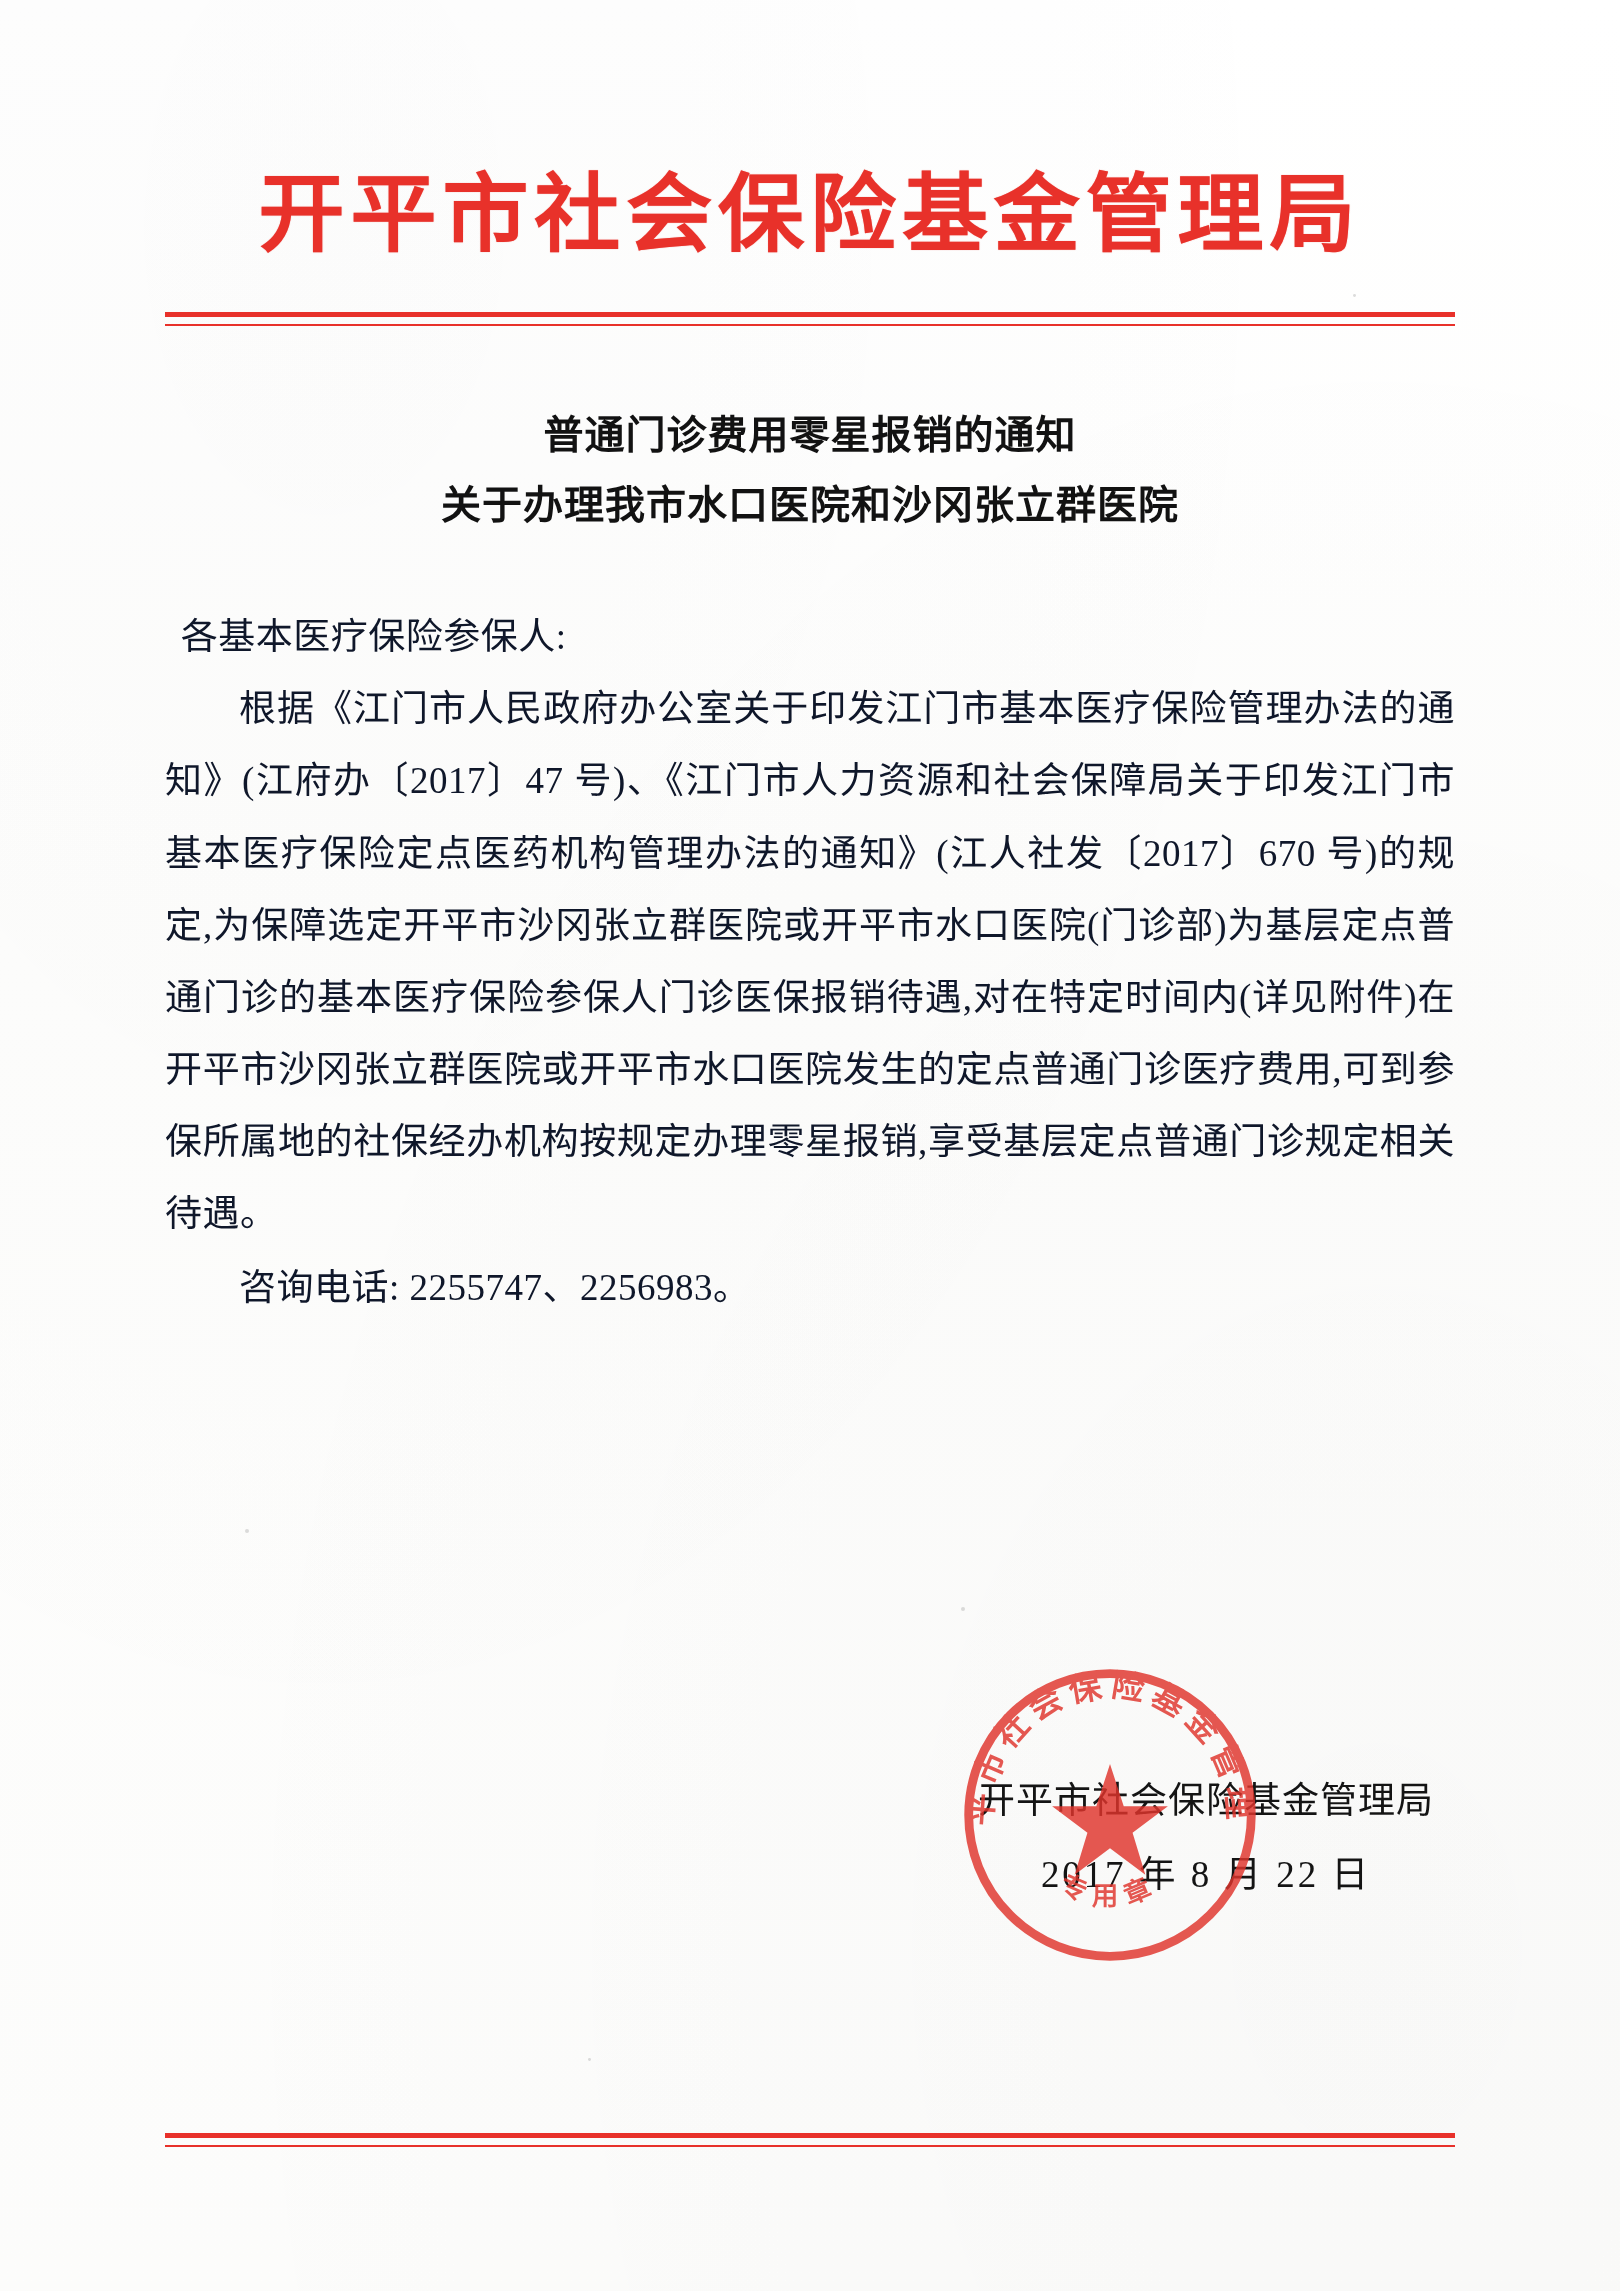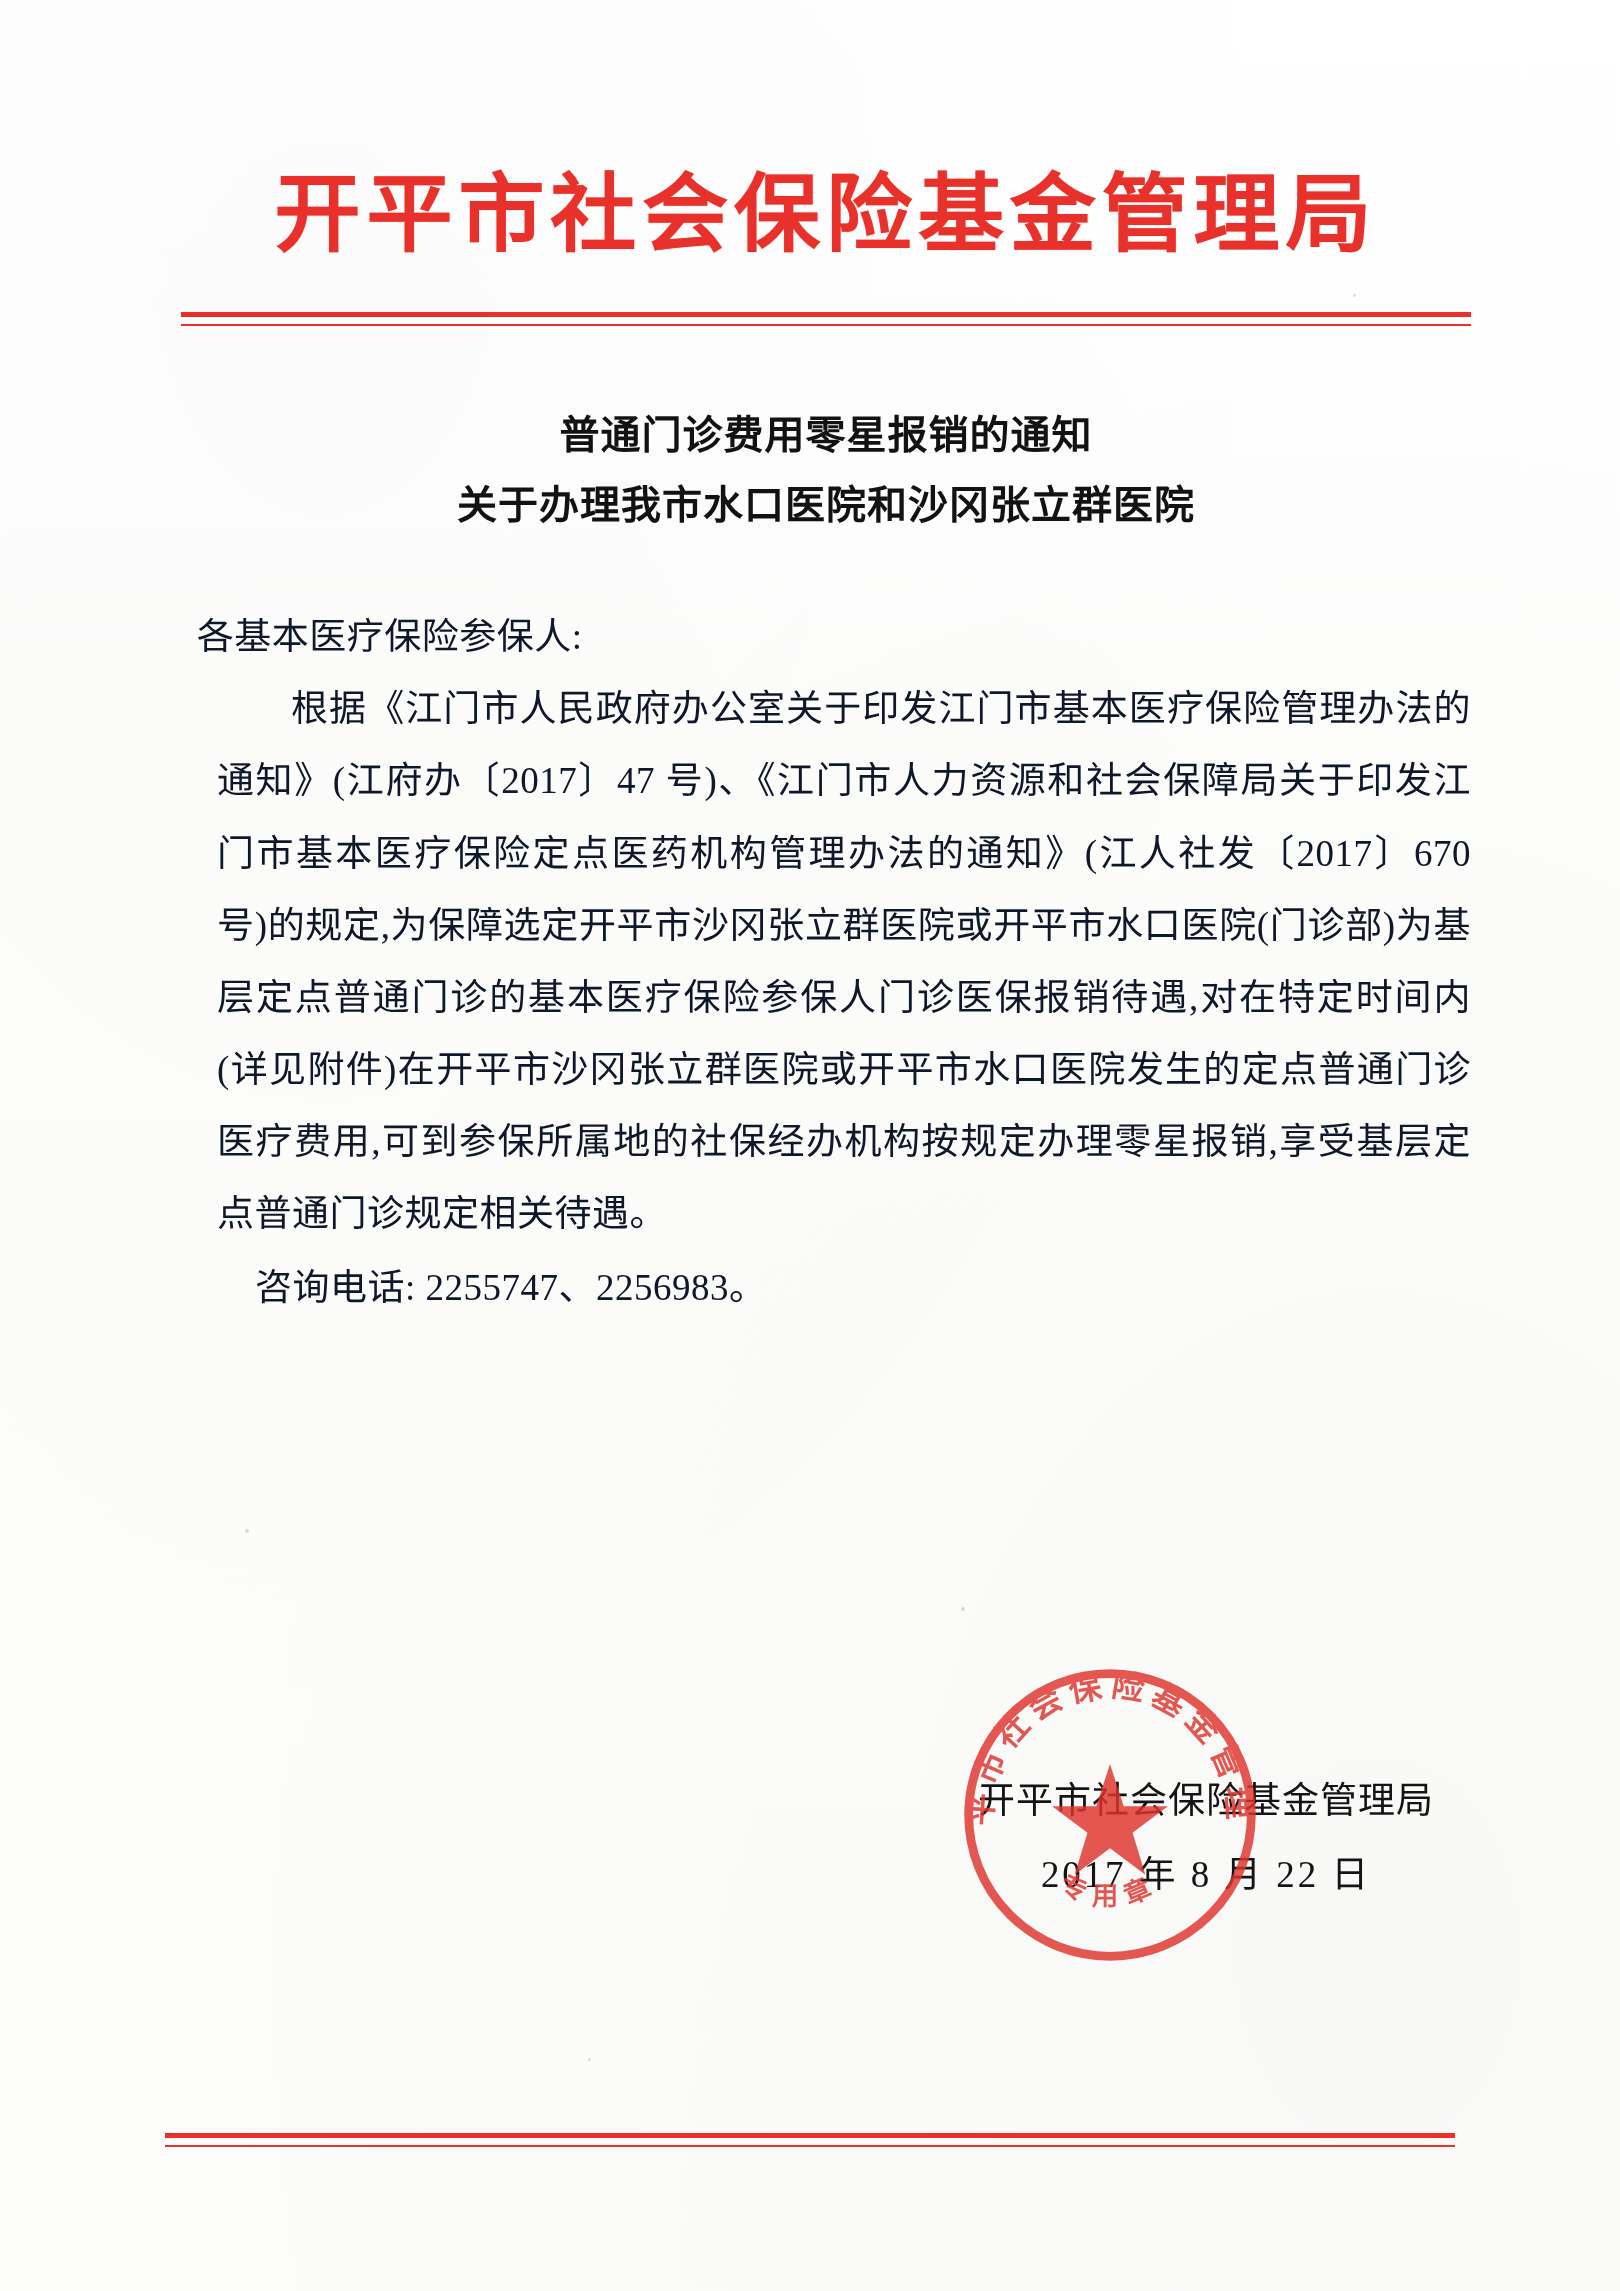--- a/index.html
+++ b/index.html
@@ -10,21 +10,20 @@
   }
   .page {
     position: relative;
     width: 1620px;
     height: 2292px;
     margin: 0 auto;
     background: #ffffff;
     overflow: hidden;
     font-family: "Liberation Serif", "DejaVu Serif", serif;
     box-sizing: border-box;
-    padding-left: 16px;
   }
   
   .paper-tint {
     position: absolute;
     inset: 0;
     background:
       radial-gradient(ellipse at 20% 10%, rgba(0,0,0,0.012), rgba(0,0,0,0) 60%),
       radial-gradient(ellipse at 85% 85%, rgba(0,0,0,0.015), rgba(0,0,0,0) 65%),
       linear-gradient(180deg, #ffffff 0%, #fdfdfc 40%, #fcfcfb 100%);
     pointer-events: none;
@@ -94,21 +93,20 @@
     letter-spacing: 0.5px;
   }
   .salutation {
     text-indent: 0;
     padding-left: 15.7px;
   }
   .para {
     text-indent: 2em;
     text-align: justify;
     text-justify: inter-ideograph;
-    margin-left: 36px;
   }
   .para-tel {
     text-indent: 2em;
     margin-top: 2px;
   }
   .attachment {
     text-indent: 2em;
     margin-top: 74px;
   }
 

